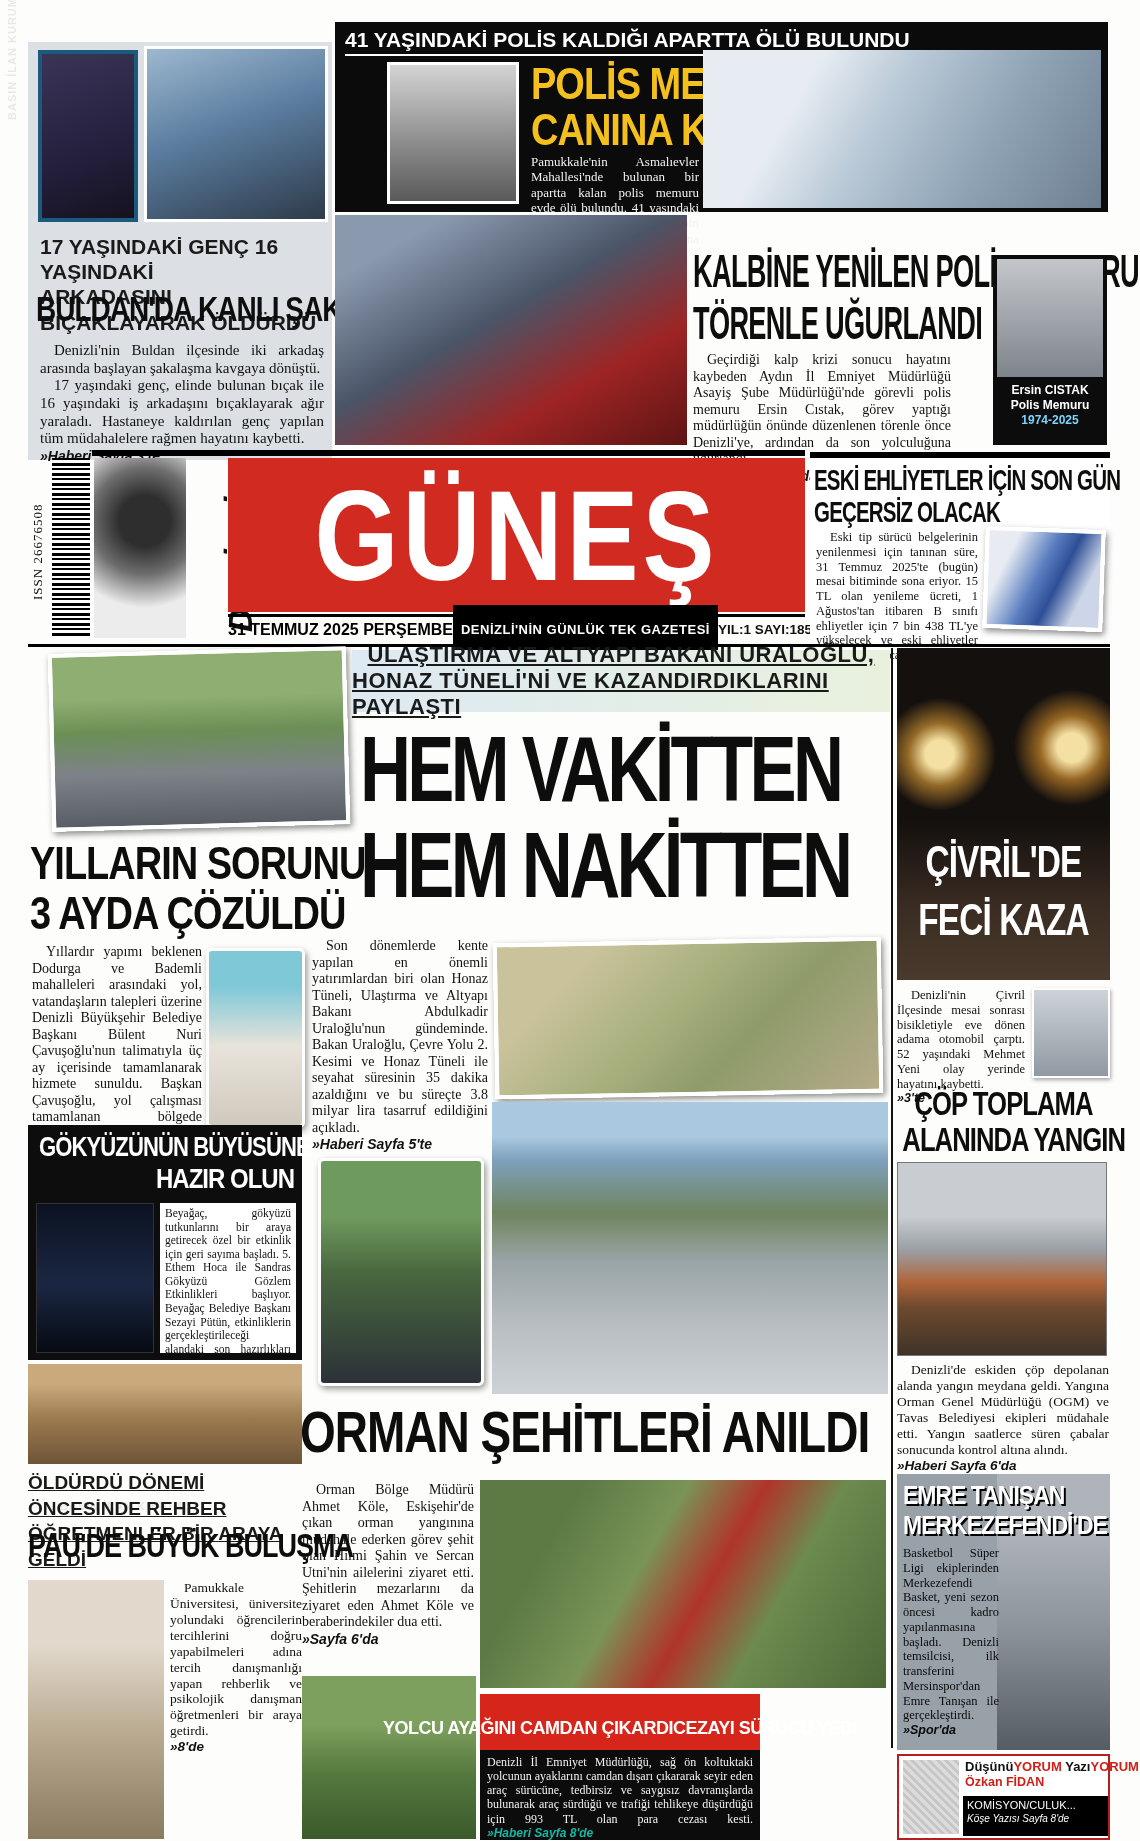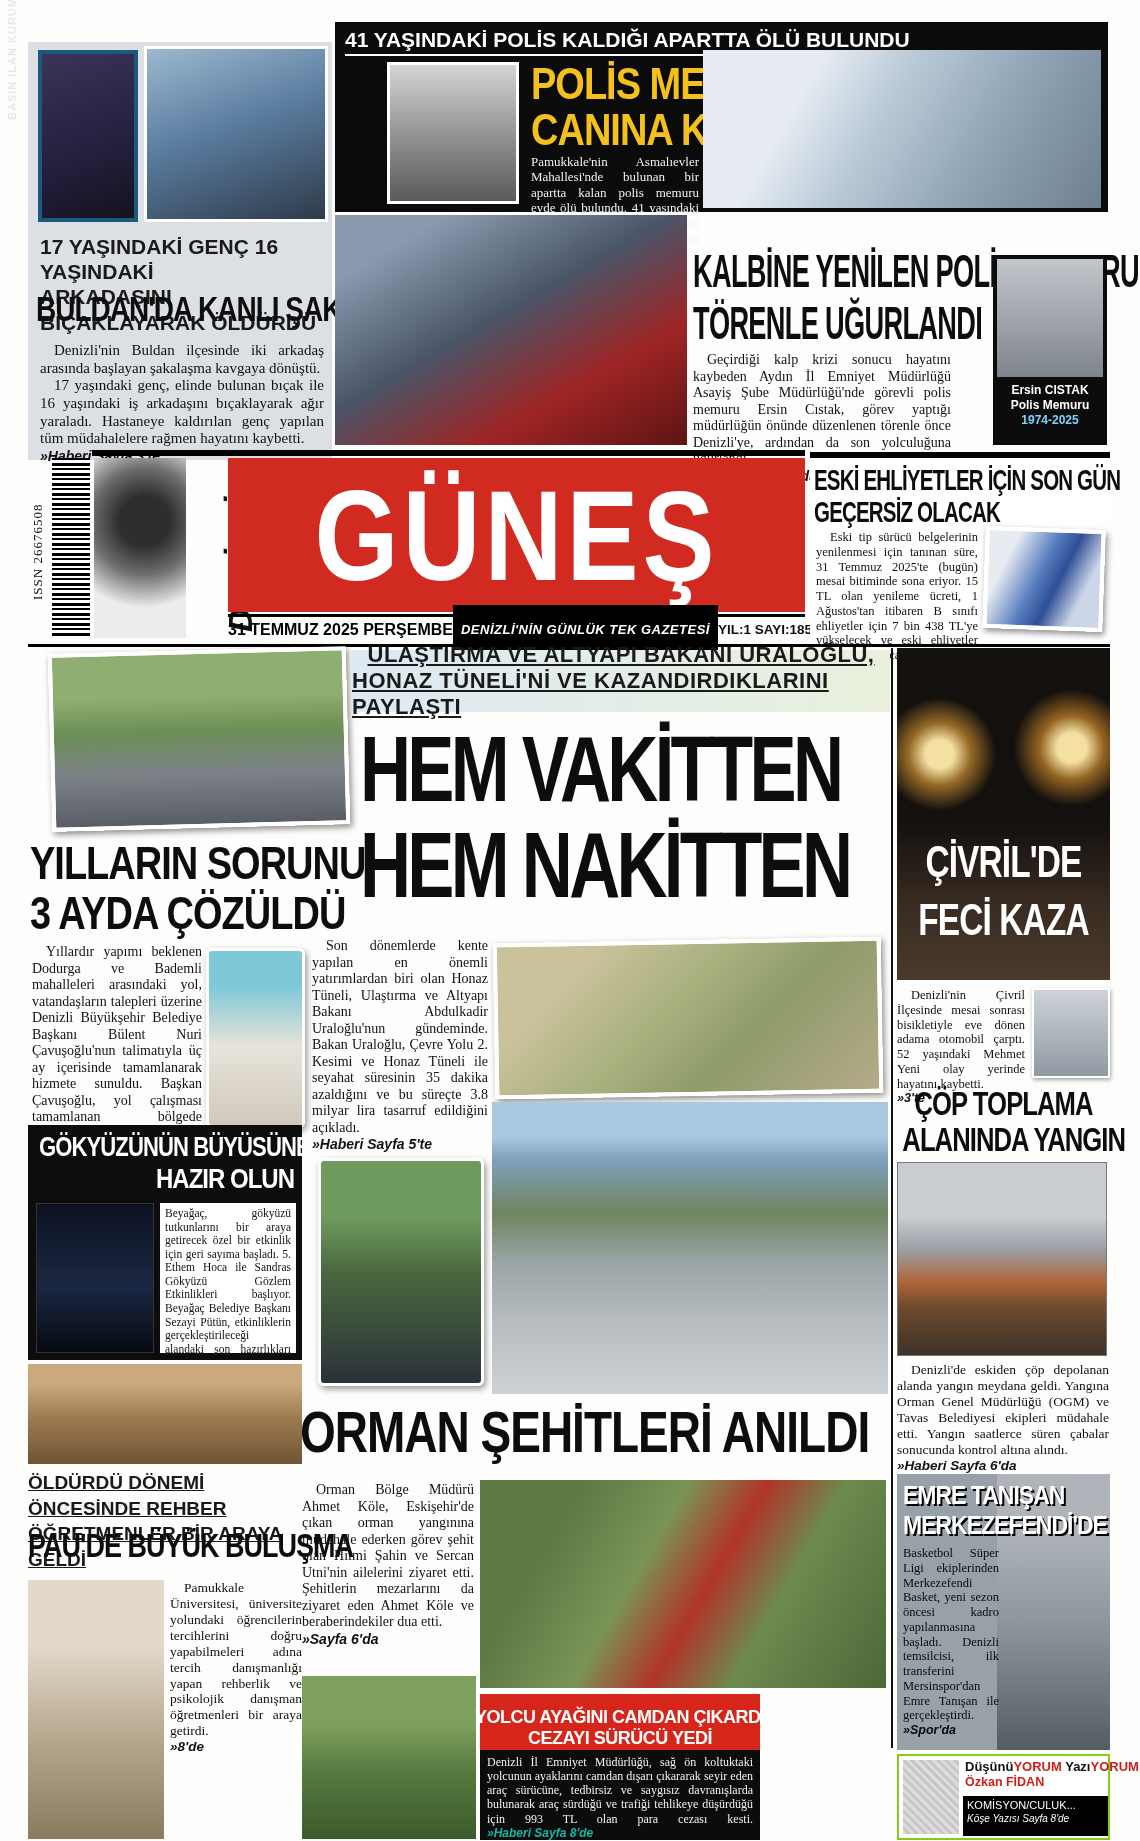--- a/index.html
+++ b/index.html
@@ -84,21 +84,21 @@
   <div class="b" style="left:52px;top:458px;width:38px;height:180px;background:repeating-linear-gradient(180deg,#000 0 2px,#fff 2px 5px,#000 5px 8px,#fff 8px 10px);"></div>
   <div class="ph" style="left:94px;top:458px;width:92px;height:180px;background:radial-gradient(circle at 55% 35%,#2e2e2e 20%,#6e6e6e 42%,#ececec 68%),linear-gradient(200deg,transparent 55%,#c42a1d 60%,#8e1410 78%,transparent 82%);"></div>
   <div class="b" style="left:186px;top:458px;width:42px;height:180px;">
     <span style="position:absolute;left:36px;top:174px;transform:rotate(-90deg);transform-origin:left top;font-weight:900;font-style:italic;font-size:33px;color:#111;letter-spacing:1px;white-space:nowrap;">DENİZLİ</span>
   </div>
   <div class="b" style="left:228px;top:458px;width:577px;height:154px;background:#d02a21;display:flex;align-items:center;justify-content:center;">
     <span style="font-weight:900;font-size:108px;color:#fff;letter-spacing:4px;transform:scaleY(1.18);">GÜNEŞ</span>
   </div>
   <div class="b strip" style="left:228px;top:614px;width:577px;height:26px;border-top:3px solid #000;padding-top:2px;">
     <span style="font-weight:900;font-size:16px;color:#000000;">31 TEMMUZ 2025 PERŞEMBE</span>
-    <span style="background:#000;color:#fff;font-weight:700;font-size:13px;padding:17px 8px;letter-spacing:.5px;font-style:italic;">DENİZLİ'NİN GÜNLÜK TEK GAZETESİ</span>
+    <span style="background:#000;color:#fff;font-weight:700;font-size:13px;padding:17px 8px;letter-spacing:.5px;">DENİZLİ'NİN GÜNLÜK TEK GAZETESİ</span>
     <span style="width:7px;height:20px;background:#000;display:inline-block;"></span>
     <span style="font-weight:900;font-size:13.5px;color:#111;">YIL:1  SAYI:185  FİYATI: 5 TL</span>
   </div>
   <div class="b" style="left:28px;top:644px;width:1082px;height:3px;background:#000;"></div>
 
   <div class="b" style="left:810px;top:452px;width:300px;height:190px;border-top:6px solid #000;background:#fff;">
     <div class="b hl" style="left:4px;top:6px;font-size:25px;transform:scale(0.82,1.15);">ESKİ EHLİYETLER İÇİN SON GÜN</div>
     <div class="b hl" style="left:4px;top:38px;font-size:25px;transform:scale(0.82,1.15);">GEÇERSİZ OLACAK</div>
     <div class="b body-txt" style="left:6px;top:72px;width:162px;font-size:12.5px;">
       <span class="ind">Eski tip sürücü belgelerinin yenilenmesi için tanınan süre, 31 Temmuz 2025'te (bugün) mesai bitiminde sona eriyor. 15 TL olan yenileme ücreti, 1 Ağustos'tan itibaren B sınıfı ehliyetler için 7 bin 438 TL'ye yükselecek ve eski ehliyetler geçersiz sayılacak</span>
@@ -144,21 +144,21 @@
 
   <div class="b hl" style="left:300px;top:1398px;font-size:46px;transform:scaleY(1.25);">ORMAN ŞEHİTLERİ ANILDI</div>
   <div class="b body-txt" style="left:302px;top:1482px;width:172px;font-size:14px;">
     <span class="ind">Orman Bölge Müdürü Ahmet Köle, Eskişehir'de çıkan orman yangınına müdahale ederken görev şehit olan Hilmi Şahin ve Sercan Utni'nin ailelerini ziyaret etti. Şehitlerin mezarlarını da ziyaret eden Ahmet Köle ve beraberindekiler dua etti.</span>
     <span class="ref" style="font-size:14px;">»Sayfa 6'da</span>
   </div>
   <div class="ph" style="left:480px;top:1480px;width:406px;height:208px;background:linear-gradient(120deg,#5d7a45 20%,#7a9457 40%,#b0342a 55%,#6d8a4f 70%,#4c6838);"></div>
   <div class="ph" style="left:302px;top:1676px;width:174px;height:163px;background:linear-gradient(180deg,#7da05e 30%,#55793f 60%,#3c5a2c);"></div>
 
   <div class="b" style="left:480px;top:1694px;width:280px;height:146px;">
-    <div class="b" style="left:0;top:0;width:280px;height:68px;background:#d6261c;display:flex;flex-direction:column;align-items:center;justify-content:center;">
+    <div class="b" style="left:0;top:0;width:280px;height:68px;background:#d6261c;display:flex;flex-direction:row;align-items:center;justify-content:center;">
       <span class="hl white" style="font-size:18px;letter-spacing:-.5px;">YOLCU AYAĞINI CAMDAN ÇIKARDI</span>
       <span class="hl white" style="font-size:18px;letter-spacing:-.5px;">CEZAYI SÜRÜCÜ YEDİ</span>
     </div>
     <div class="b body-txt" style="left:0;top:56px;width:280px;height:90px;background:#0c0c0c;color:#f2f2f2;padding:5px 7px;font-size:12px;overflow:hidden;">
       <span>Denizli İl Emniyet Müdürlüğü, sağ ön koltuktaki yolcunun ayaklarını camdan dışarı çıkararak seyir eden araç sürücüne, tedbirsiz ve saygısız davranışlarda bulunarak araç sürdüğü ve trafiği tehlikeye düşürdüğü için 993 TL olan para cezası kesti.</span>
       <span class="ref" style="font-size:12px;color:#14b8a6;">»Haberi Sayfa 8'de</span>
     </div>
   </div>
 
   <div class="ph" style="left:28px;top:1364px;width:274px;height:100px;background:linear-gradient(180deg,#caa97c 20%,#9c7a50 55%,#6e5436);"></div>
@@ -196,21 +196,21 @@
   <div class="b" style="left:897px;top:1474px;width:213px;height:276px;background:#98a0a8;overflow:hidden;">
     <div class="ph" style="left:100px;top:0;width:113px;height:276px;background:linear-gradient(180deg,#aeb4ba 20%,#8d949b 55%,#565c63);"></div>
     <div class="b hl white" style="left:6px;top:6px;font-size:23px;transform:scaleY(1.15);text-shadow:2px 2px 0 #000;">EMRE TANIŞAN</div>
     <div class="b hl white" style="left:6px;top:36px;font-size:23px;transform:scaleY(1.15);text-shadow:2px 2px 0 #000;">MERKEZEFENDİ'DE</div>
     <div class="b body-txt" style="left:6px;top:72px;width:96px;font-size:12.5px;color:#0a0a0a;">
       <span>Basketbol Süper Ligi ekiplerinden Merkezefendi Basket, yeni sezon öncesi kadro yapılanmasına başladı. Denizli temsilcisi, ilk transferini Mersinspor'dan Emre Tanışan ile gerçekleştirdi.</span>
       <span class="ref" style="font-size:12.5px;">»Spor'da</span>
     </div>
   </div>
 
-  <div class="b" style="left:897px;top:1754px;width:213px;height:86px;background:#fff;border:2px solid #84cc16;">
+  <div class="b" style="left:897px;top:1754px;width:213px;height:86px;background:#fff;border:2px solid #b91c1c;">
     <div class="ph" style="left:4px;top:4px;width:56px;height:74px;background:repeating-linear-gradient(45deg,#dcdcdc 0 3px,#c6c6c6 3px 6px);"></div>
     <div class="b" style="left:66px;top:3px;width:142px;">
       <div style="font-size:13px;font-weight:800;color:#111;white-space:nowrap;">
         <span>Düşünü</span><span style="color:#cf1f17;">YORUM</span>
         <span>Yazı</span><span style="color:#cf1f17;">YORUM</span>
       </div>
       <div style="font-size:12.5px;font-weight:800;color:#cf1f17;margin-top:1px;">Özkan FİDAN</div>
     </div>
     <div class="b" style="left:64px;top:40px;width:145px;height:40px;background:#000;color:#fff;padding:3px 4px;">
       <div style="font-size:11px;font-weight:400;">KOMİSYON/CULUK...</div>

